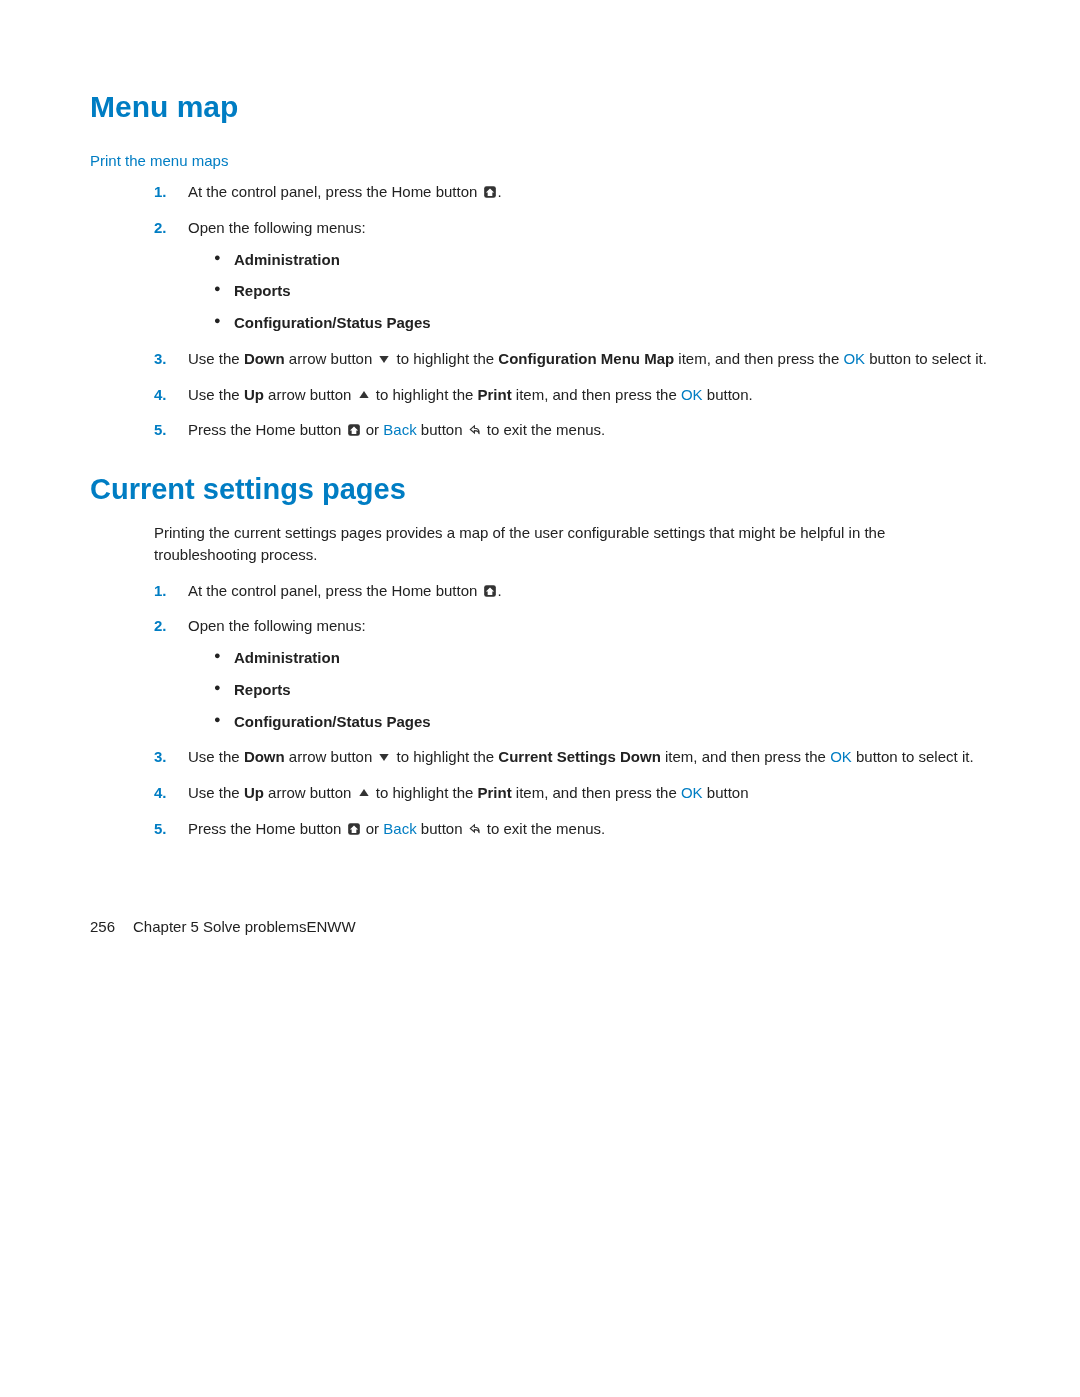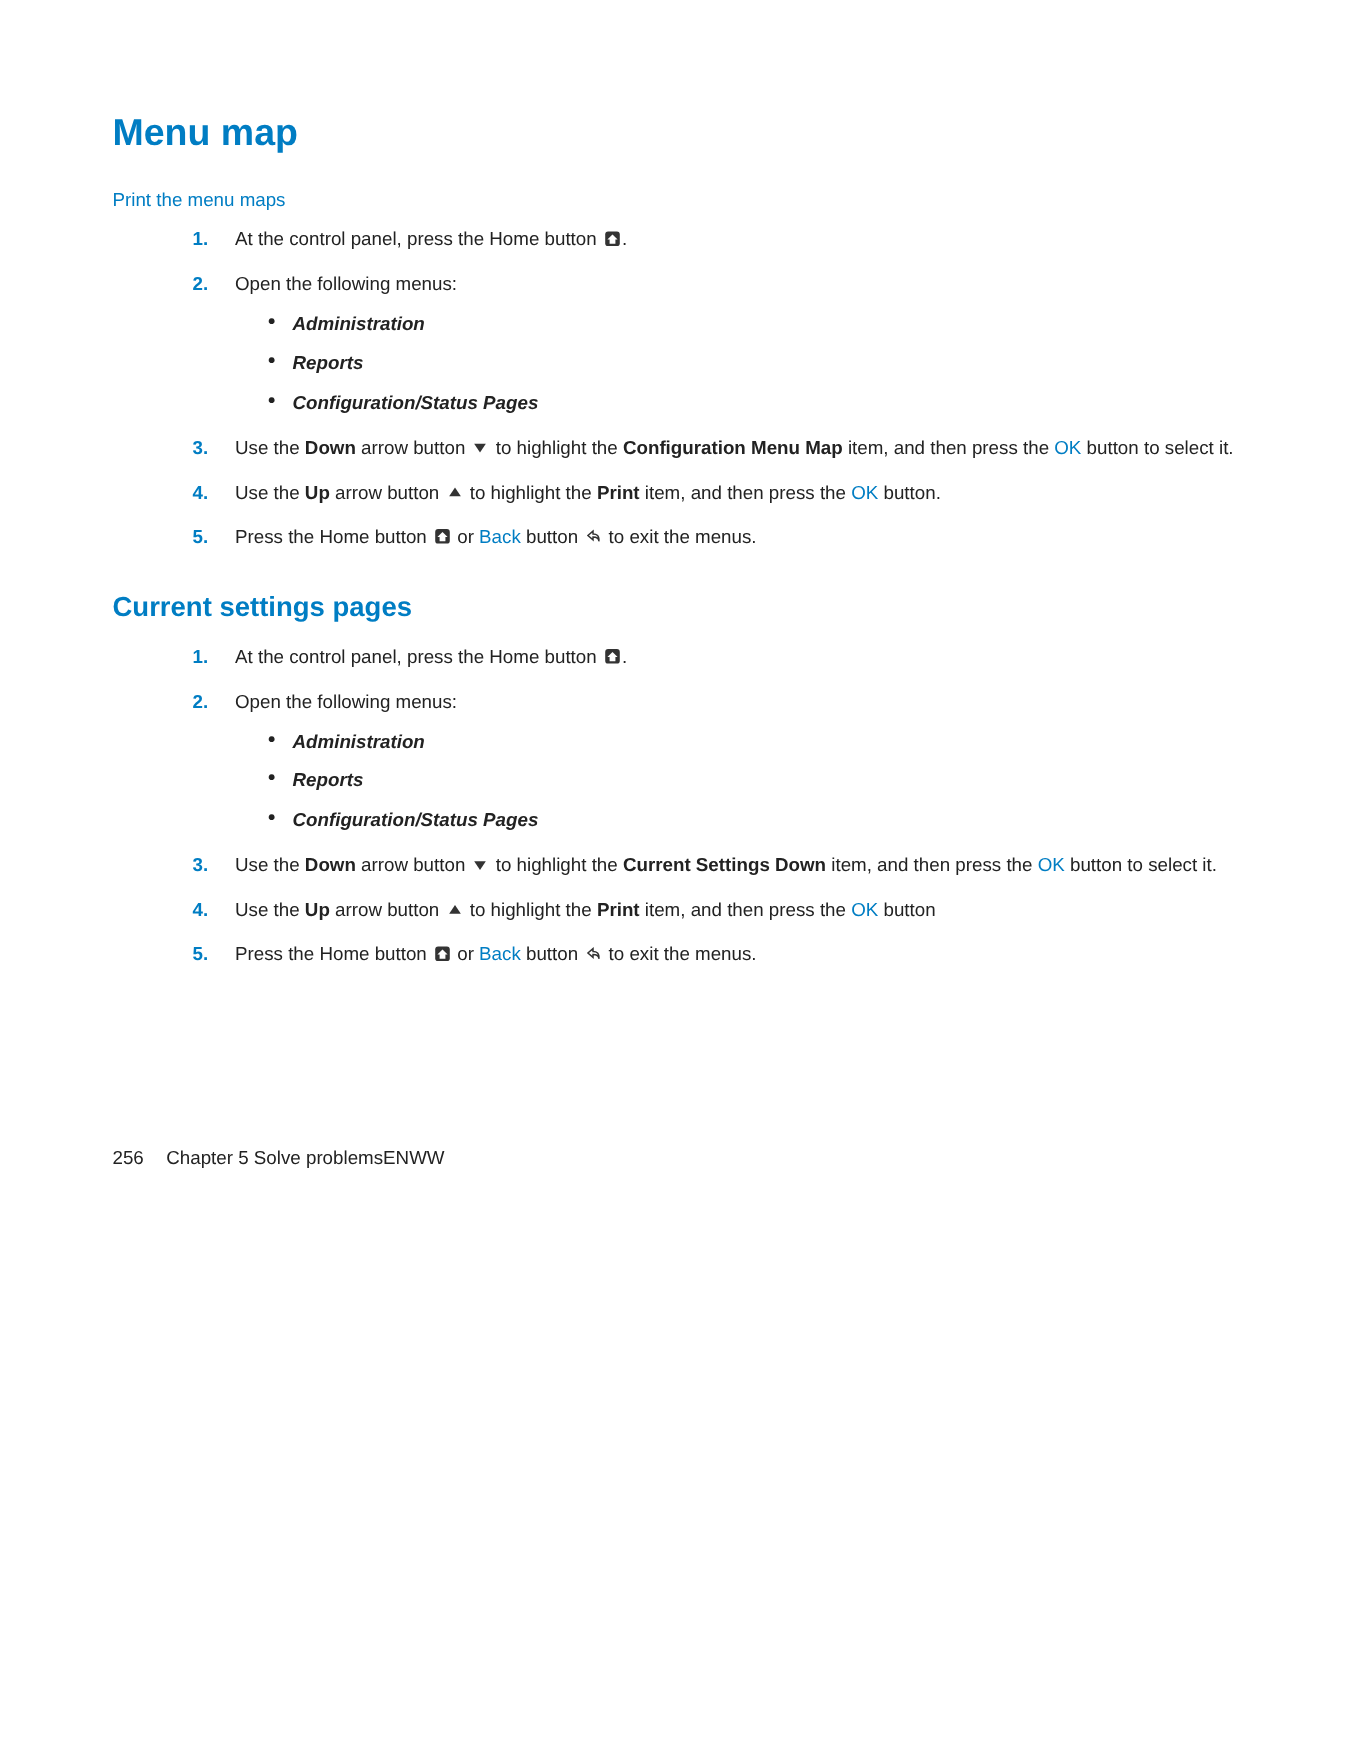--- a/index.html
+++ b/index.html
@@ -16,21 +16,21 @@
     padding: 90px 90px 50px 90px;
     position: relative;
   }
   h1 {
     font-size: 30px;
     font-weight: 700;
     color: #007dc3;
     margin: 0 0 28px 0;
   }
   h2 {
-    font-size: 22px;
+    font-size: 29px;
     font-weight: 700;
     color: #007dc3;
     margin: 32px 0 16px 0;
   }
   h3 {
     font-size: 15px;
     font-weight: 400;
     color: #007dc3;
     margin: 22px 0 12px 0;
   }
@@ -65,21 +65,20 @@
   ul.menus {
     list-style: none;
     padding: 0;
     margin: 10px 0 10px 26px;
   }
   ul.menus > li {
     position: relative;
     padding-left: 20px;
     margin: 0 0 10px 0;
     font-weight: 700;
-    font-style: italic;
   }
   ul.menus > li::before {
     content: "●";
     position: absolute;
     left: 0;
     top: 1px;
     font-size: 11px;
     color: #222;
   }
   .link { color: #007dc3; }
@@ -169,20 +168,23 @@
             <use href="#i-home"></use>
           </svg><span> or </span><span class="link">Back</span><span> button </span><svg class="inline-icon">
             <use href="#i-back"></use>
           </svg><span> to exit the menus.</span>
       </span>
     </li>
   </ol>
 
   <h2>Current settings pages</h2>
 
+  <div class="intro-wrap">
+    <p class="intro">Printing the current settings pages provides a map of the user configurable settings that might be helpful in the troubleshooting process.</p>
+  </div>
 
 
   <ol class="steps">
     <li>
       <span class="num">1.</span>
       <span>
         <span>At the control panel, press the Home button </span><svg class="inline-icon">
             <use href="#i-home"></use>
           </svg><span>.</span>
       </span>

